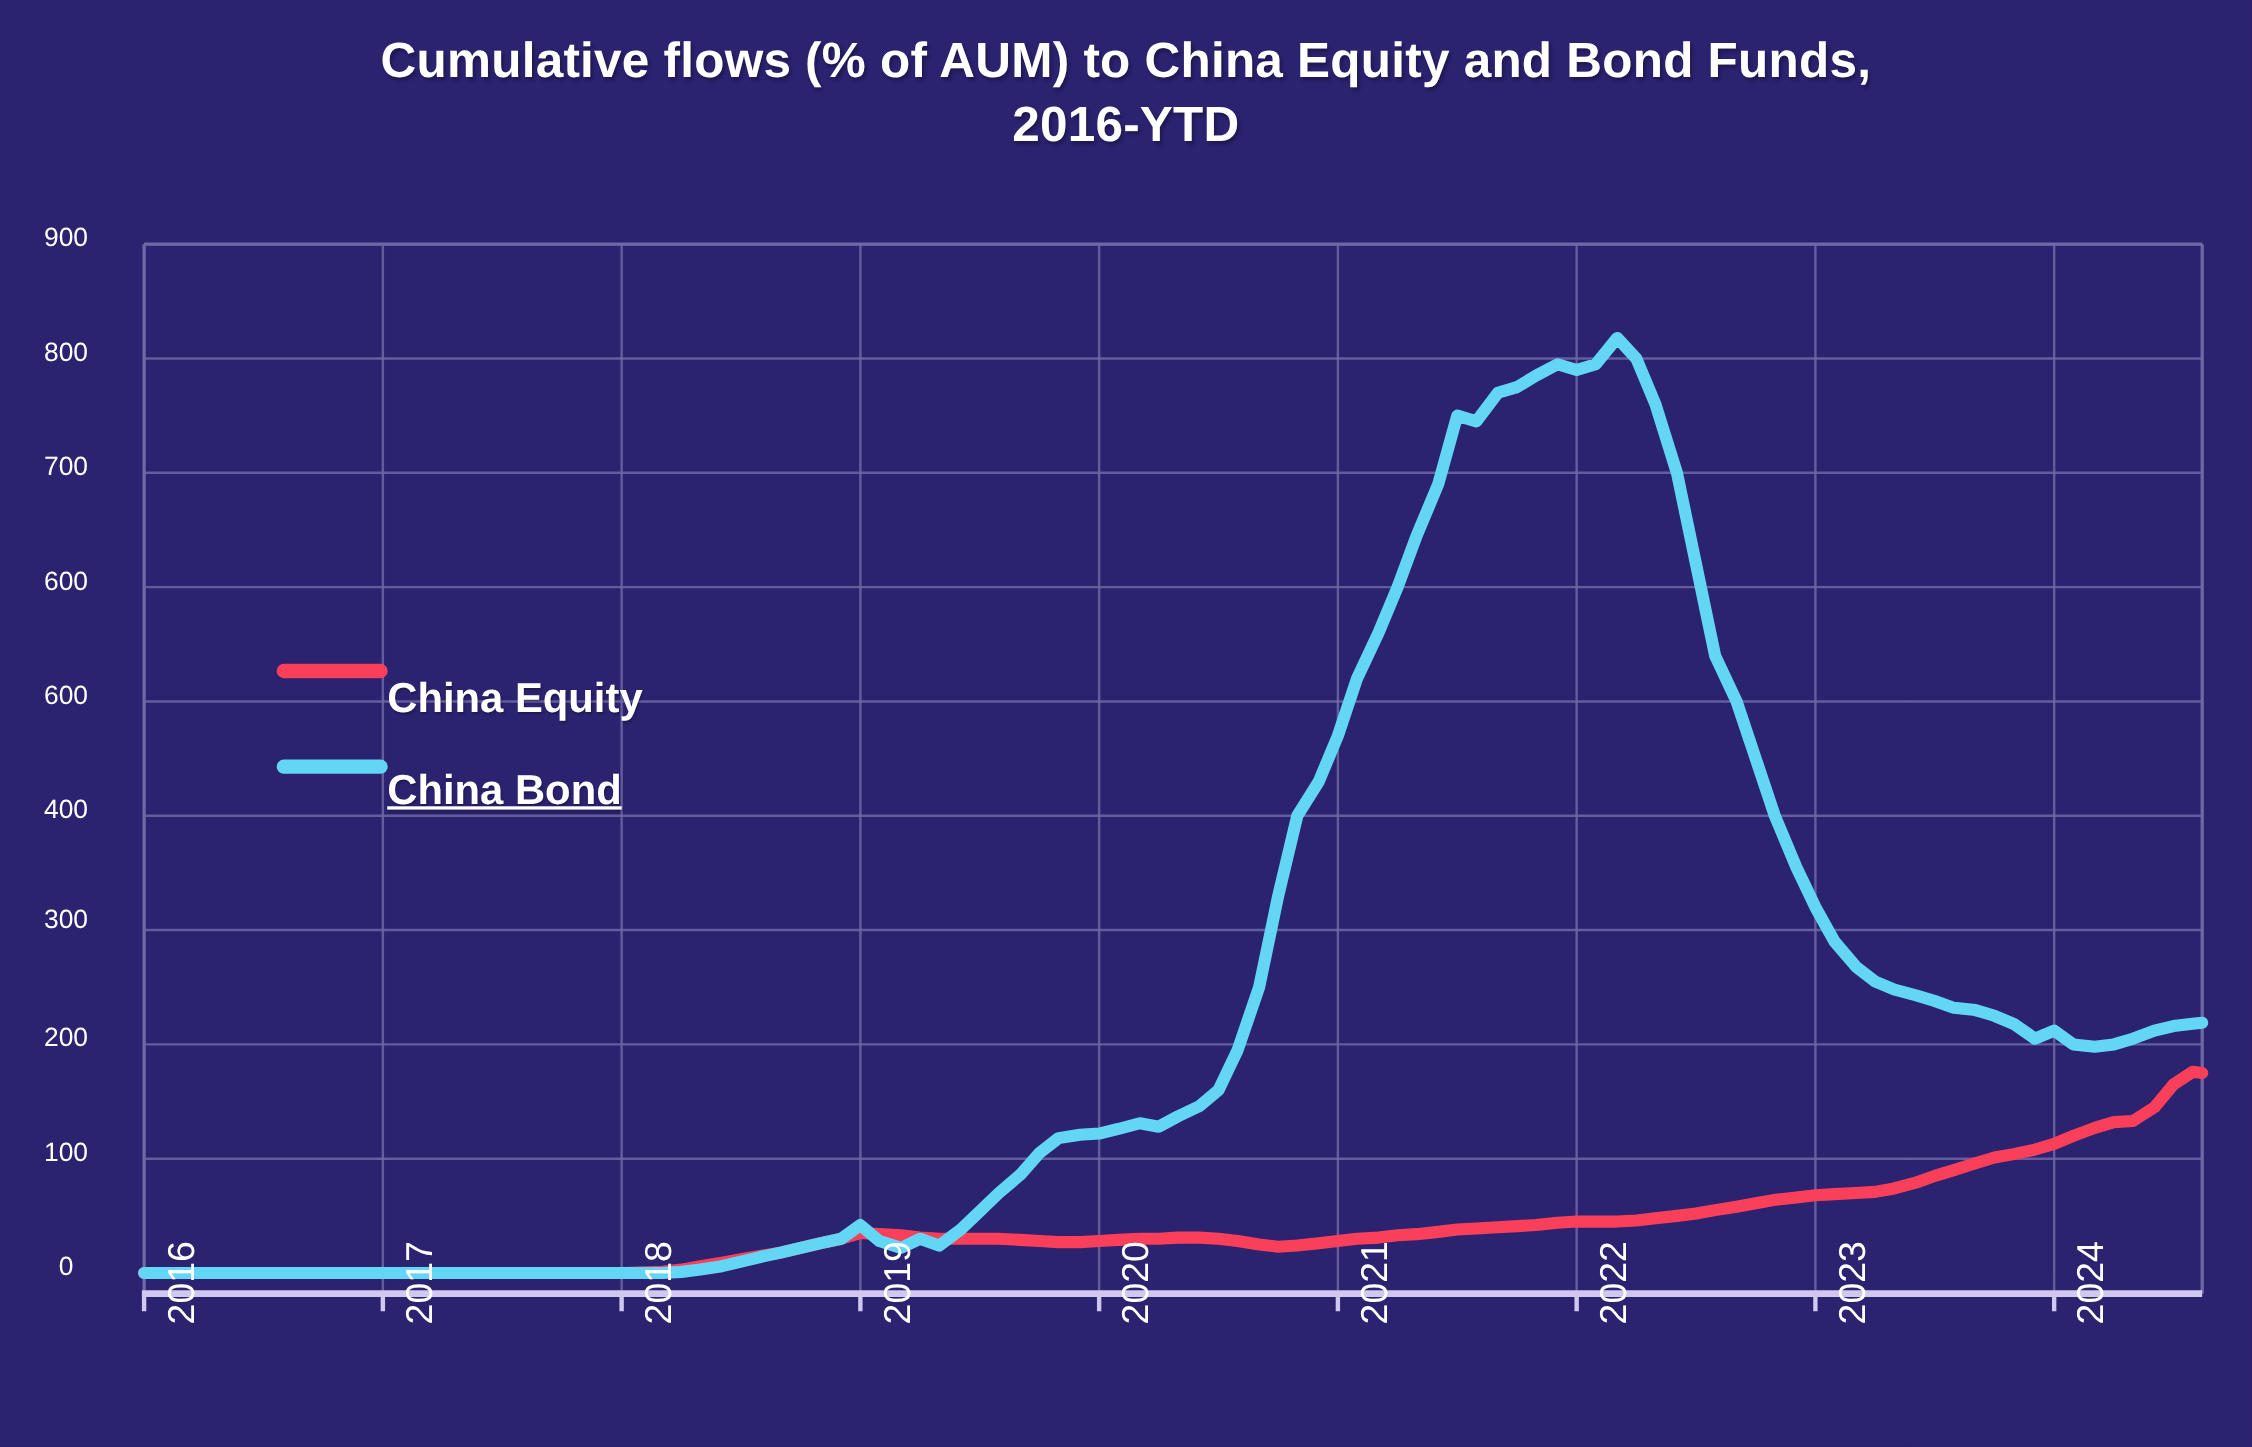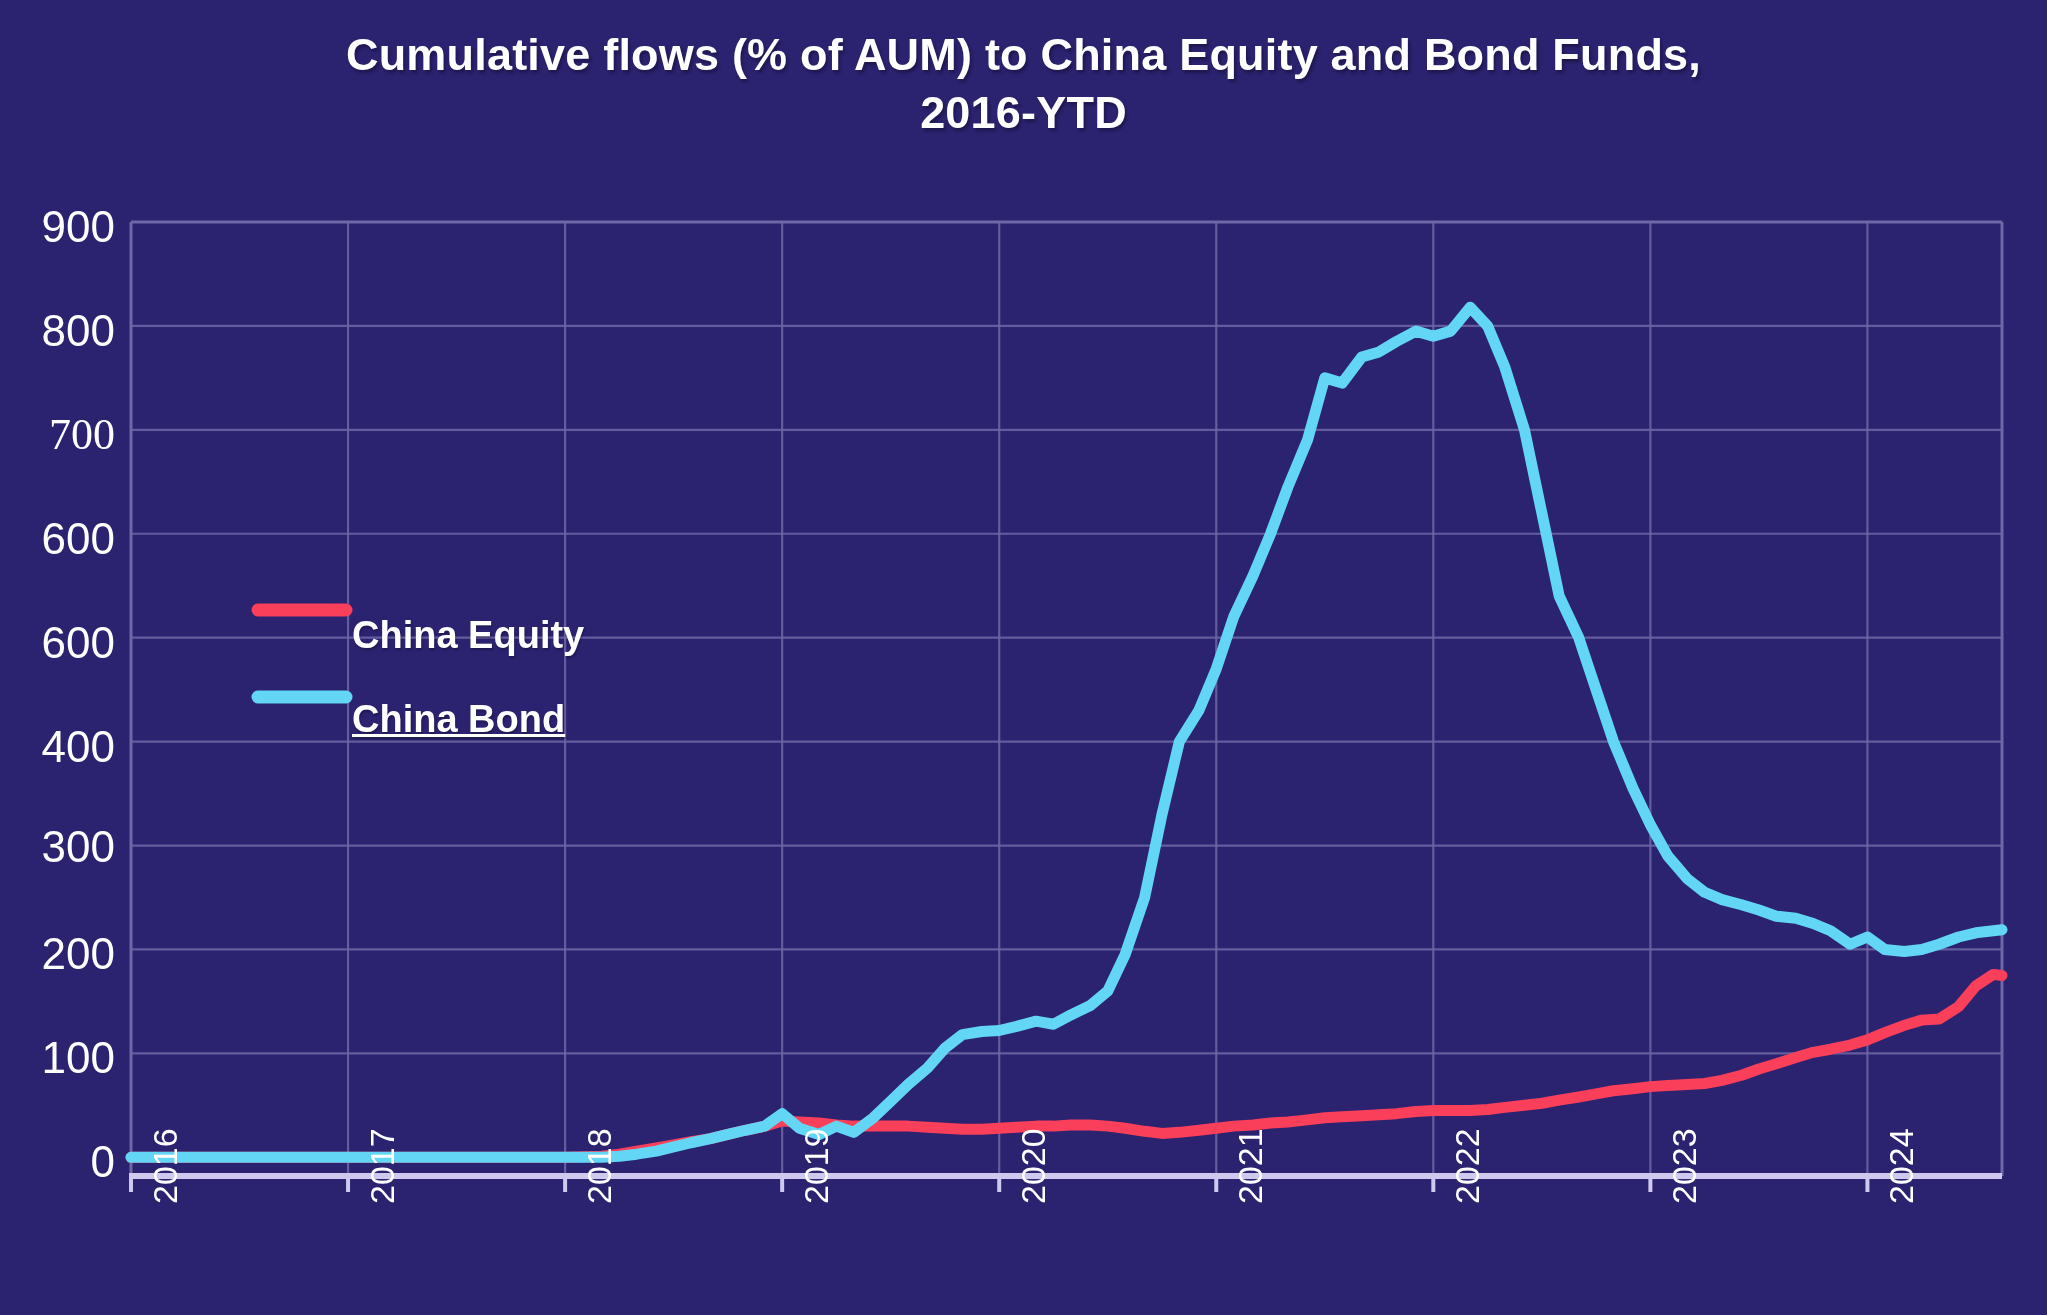--- a/index.html
+++ b/index.html
@@ -34,22 +34,22 @@
     white-space: pre-line;
   }
   #plot-svg {
     position: absolute;
     left: 0;
     top: 0;
   }
   .ytick-label {
     position: absolute;
     color: #ffffff;
-    font-size: 44px;
-    text-align: right;
+    font-size: 24px;
+    text-align: center;
     width: 110px;
     line-height: 1;
     white-space: nowrap;
   }
   .xtick-label {
     position: absolute;
     color: #ffffff;
     font-size: 34px;
     line-height: 1;
     white-space: nowrap;
@@ -118,21 +118,21 @@
   </svg>
 
   <div id="ytick-labels">
       <div class="ytick-label" style="left: 5px; top: 1140.29px;">0</div>
       <div class="ytick-label" style="left: 5px; top: 1036.37px;">100</div>
       <div class="ytick-label" style="left: 5px; top: 932.451px;">200</div>
       <div class="ytick-label" style="left: 5px; top: 825px;">300</div>
       <div class="ytick-label" style="left: 5px; top: 724.608px;">400</div>
       <div class="ytick-label" style="left: 5px; top: 620.686px;">600</div>
       <div class="ytick-label" style="left: 5px; top: 516.765px;">600</div>
-      <div class="ytick-label" style="left: 5px; top: 412.843px; font-family: Liberation Serif, serif;">700</div>
+      <div class="ytick-label" style="left: 5px; top: 412.843px;">700</div>
       <div class="ytick-label" style="left: 5px; top: 308.922px;">800</div>
       <div class="ytick-label" style="left: 5px; top: 205px;">900</div>
     </div>
   <div id="xtick-labels">
       <div class="xtick-label" style="left: 148px; top: 1204px;">2016</div>
       <div class="xtick-label" style="left: 365.053px; top: 1204px;">2017</div>
       <div class="xtick-label" style="left: 582.107px; top: 1204px;">2018</div>
       <div class="xtick-label" style="left: 799.16px; top: 1204px;">2019</div>
       <div class="xtick-label" style="left: 1016.21px; top: 1204px;">2020</div>
       <div class="xtick-label" style="left: 1233.27px; top: 1204px;">2021</div>

